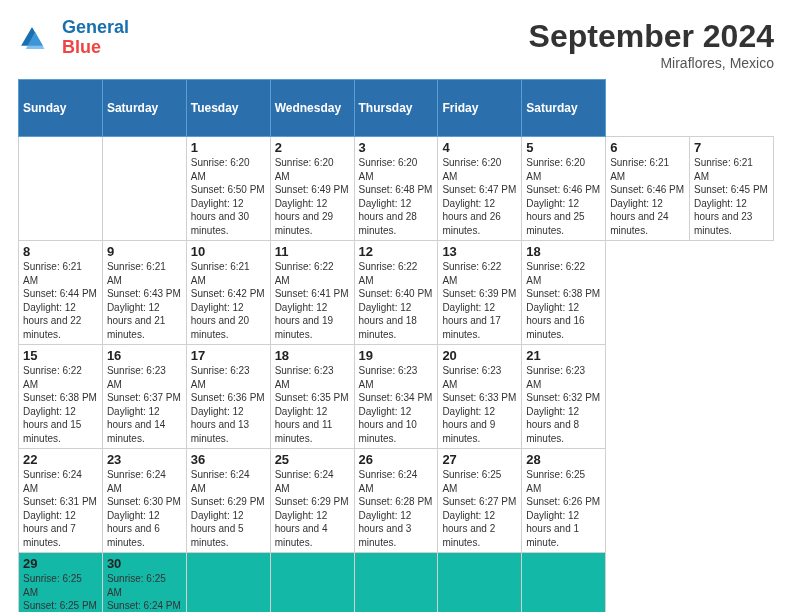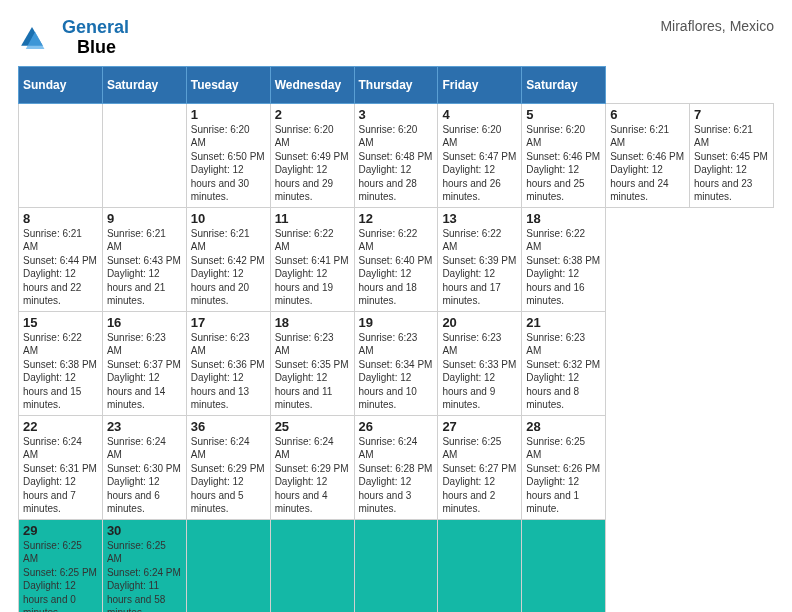--- a/index.html
+++ b/index.html
@@ -57,21 +57,21 @@
       width: 100%;
       border-collapse: collapse;
       flex: 1;
       table-layout: fixed;
     }
     .calendar-table th {
       background-color: #2c6fad;
       color: #fff;
       font-size: 12px;
       font-weight: bold;
-      padding: 11px 4px;
+      padding: 21px 4px;
       text-align: left;
       border: 1px solid #5a9fd4;
     }
     .calendar-table td {
       vertical-align: top;
       border: 1px solid #d0d0d0;
       padding: 3px 4px;
       font-size: 9.5px;
       color: #333;
       background: #fff;
@@ -101,24 +101,25 @@
 
 <div class="page">
   <div class="header">
     <div class="logo">
       <svg class="logo-icon" viewBox="0 0 36 36">
         <polygon points="18,4 32,28 4,28" fill="#1a6faf"></polygon>
         <polygon points="22,10 34,32 10,32" fill="#4da6e8" opacity="0.7"></polygon>
       </svg>
       <div class="logo-text">
         <div><span>General</span></div>
-        <div><span style="color:#000000;margin-left:15px;">Blue</span></div>
+        <div><span style="color:#ef4444;">Blue</span></div>
       </div>
     </div>
     <div class="title-block">
+      <div class="month-title">September 2024</div>
       <div class="subtitle">Miraflores, Mexico</div>
     </div>
   </div>
 
   <table class="calendar-table">
     <thead>
       <tr id="header-row">
           <th>Sunday</th>
           <th>Saturday</th>
           <th>Tuesday</th>

